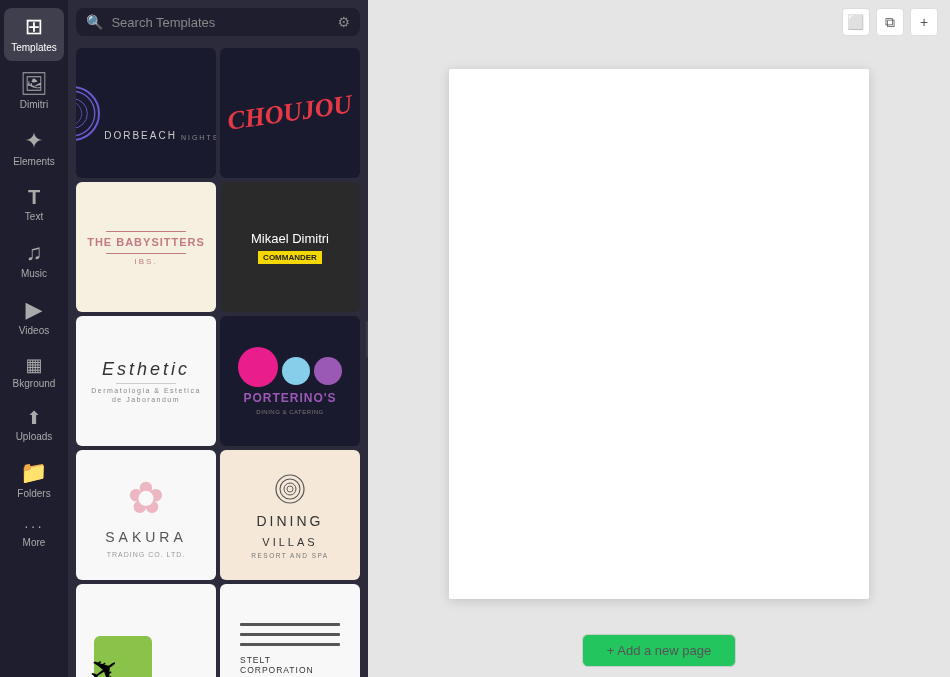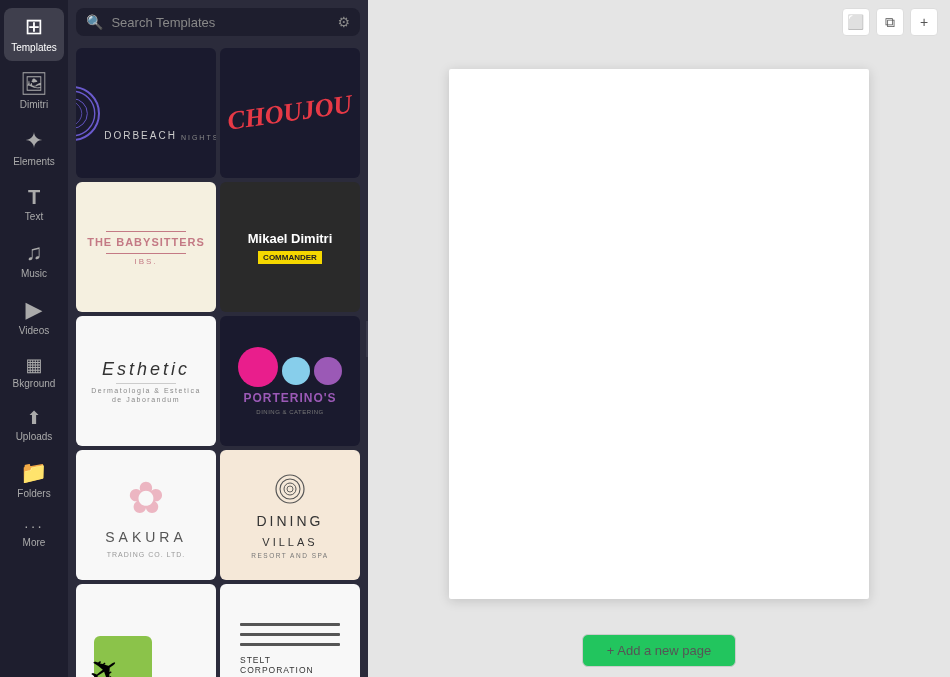--- a/index.html
+++ b/index.html
@@ -120,21 +120,21 @@
     .dorbeach-sub { color: #888; font-size: 7px; letter-spacing: 2px; }
 
     
     .babysitters-content { display: flex; flex-direction: column; align-items: center; }
     .babysitters-text { color: #c47a85; font-size: 14px; font-weight: bold; letter-spacing: 1px; text-align: center; line-height: 1.3; }
     .babysitters-sub { color: #c47a85; font-size: 7px; letter-spacing: 2px; }
     .babysitters-line { width: 80px; height: 1px; background: #c47a85; margin: 3px 0; }
 
     
     .mikael-content { text-align: center; }
-    .mikael-name { color: #fff; font-size: 13px; font-weight: 700; }
+    .mikael-name { color: #fff; font-size: 13px; font-weight: 400; }
     .mikael-badge { background: #f5d800; color: #222; font-size: 8px; font-weight: bold; padding: 2px 5px; margin-top: 2px; display: inline-block; }
 
     
     .esthetic-content { text-align: center; }
     .esthetic-title { color: #333; font-size: 16px; font-weight: 300; letter-spacing: 2px; }
     .esthetic-sub { color: #888; font-size: 7px; letter-spacing: 1.5px; margin-top: 2px; }
     .esthetic-line { width: 60px; height: 1px; background: #ccc; margin: 3px auto; }
 
     
     .porterino-content { display: flex; flex-direction: column; align-items: center; gap: 4px; }

